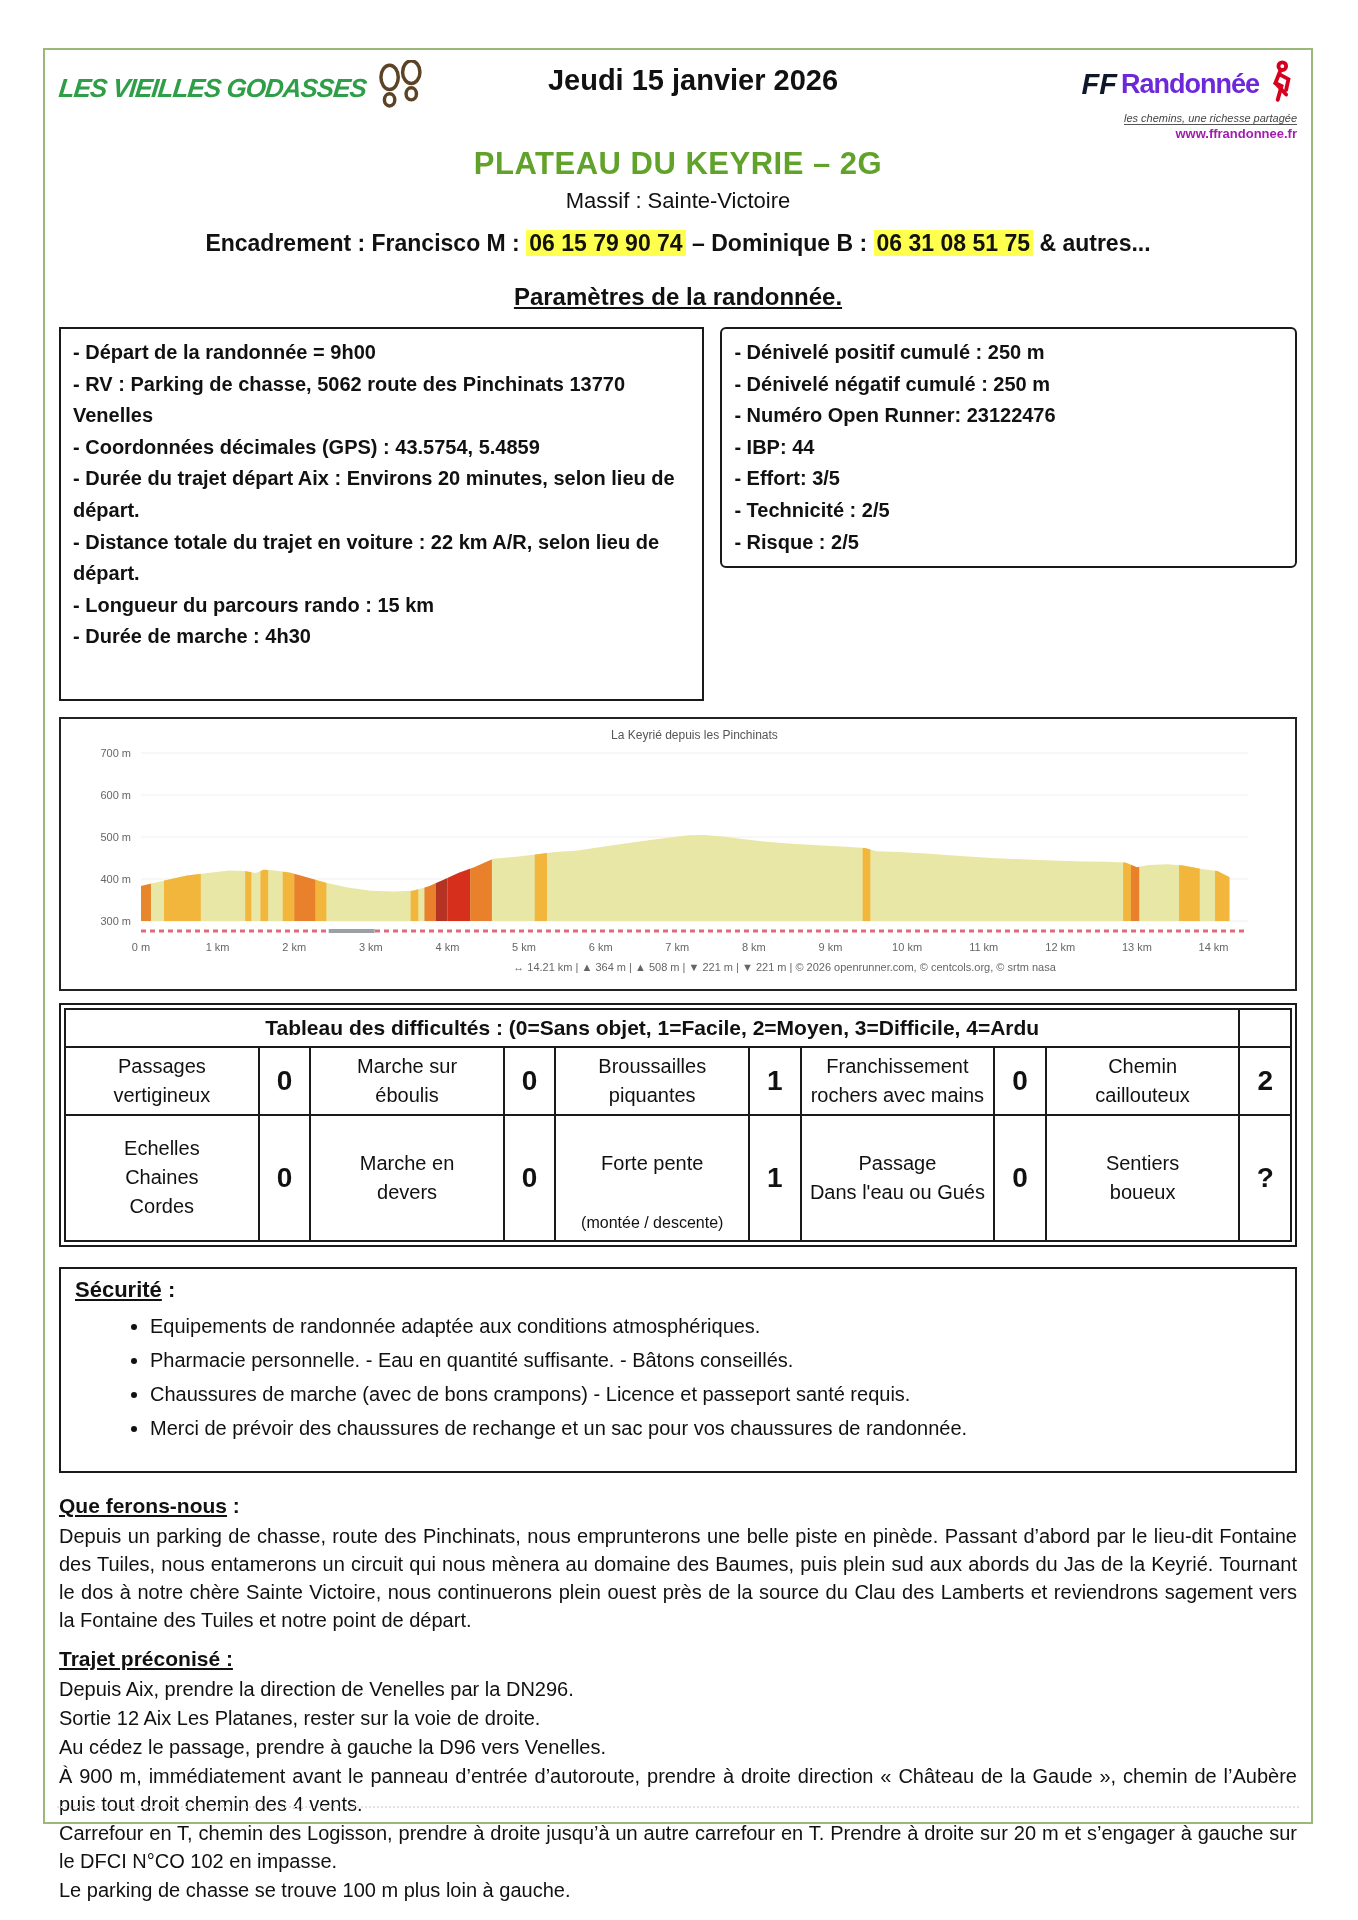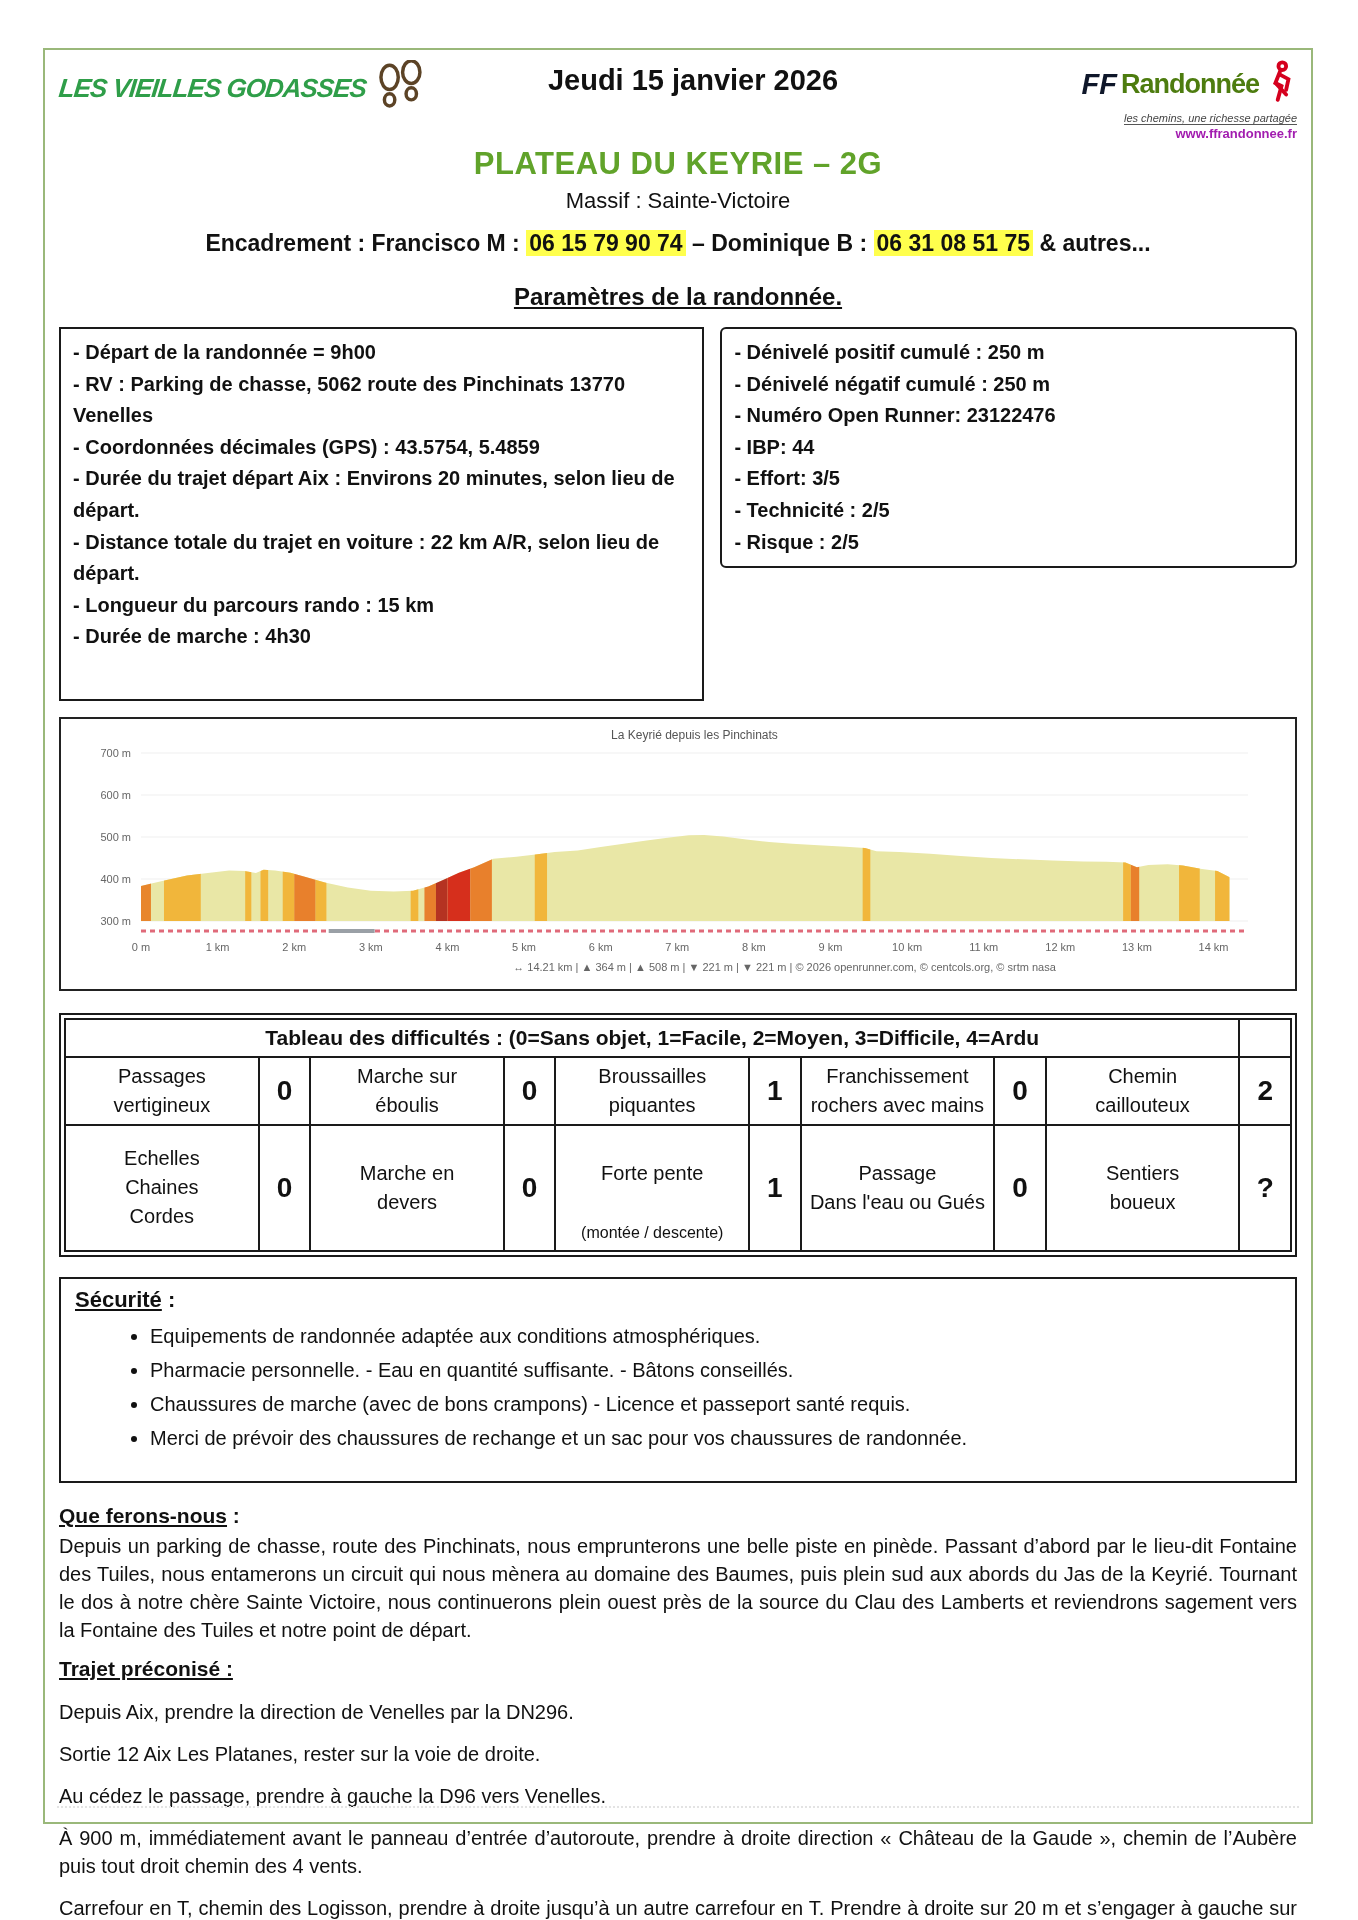--- a/index.html
+++ b/index.html
@@ -7,21 +7,21 @@
   .page{position:absolute;left:43px;top:48px;width:1270px;height:1776px;border:2px solid #9ab87a;background:#fff;box-sizing:border-box;padding:10px 14px 0 14px;}
 
   
   .hdr{display:flex;align-items:flex-start;}
   .club{display:flex;align-items:center;gap:8px;width:340px;}
   .club-name{color:#2f9e49;font-weight:900;font-style:italic;font-size:26px;letter-spacing:-1px;transform:skewX(-6deg);white-space:nowrap;}
   .date{flex:1;text-align:center;font-size:29px;font-weight:bold;margin-top:4px;margin-left:-60px;}
   .ffr{width:250px;text-align:right;line-height:1;}
   .ffr-top{display:flex;align-items:center;justify-content:flex-end;gap:4px;}
   .ffr-ff{color:#0f172a;font-weight:900;font-style:italic;font-size:29px;}
-  .ffr-rando{color:#4d7c0f;font-weight:900;font-size:27px;letter-spacing:-1px;}
+  .ffr-rando{color:#6d28d9;font-weight:900;font-size:27px;letter-spacing:-1px;}
   .ffr-tag{font-size:11px;font-style:italic;color:#444;border-bottom:1px solid #555;display:inline-block;margin-top:3px;}
   .ffr-url{font-size:13px;font-weight:bold;color:#a21caf;margin-top:2px;}
 
   
   .main-title{text-align:center;color:#61a32a;font-weight:bold;font-size:31px;margin-top:6px;letter-spacing:.5px;}
   .massif{text-align:center;font-size:22px;margin-top:6px;}
   .encadrement{text-align:center;font-size:23px;font-weight:bold;margin-top:16px;}
   .hl{background:#ffff4d;padding:0 3px;}
   .params-heading{text-align:center;font-size:24px;font-weight:bold;text-decoration:underline;margin-top:26px;}
 
@@ -31,40 +31,40 @@
   .pbox.left{width:656px;padding-bottom:46px;}
   .pbox.right{width:586px;margin-left:16px;border-radius:6px;}
 
   
   .chart-box{border:2px solid #222;margin-top:16px;padding:4px 2px;background:#fff;}
   .chart-box svg{display:block;width:100%;height:auto;}
   .tick{font-size:11px;fill:#666;font-family:"Liberation Sans",sans-serif;}
   .ctitle{font-size:12px;fill:#555;font-family:"Liberation Sans",sans-serif;}
 
   
-  .dt-wrap{border:2px solid #1a1a1a;margin-top:22px;padding:3px;}
+  .dt-wrap{border:2px solid #1a1a1a;margin-top:12px;padding:3px;}
   table.dt{border-collapse:collapse;width:100%;table-layout:fixed;}
   table.dt td{border:2px solid #1a1a1a;text-align:center;vertical-align:middle;padding:4px 6px;}
   .dt-header{font-weight:bold;font-size:21px;padding:6px 4px !important;}
   .dt-label{font-size:20px;white-space:pre-line;line-height:1.45;}
   .dt-sub{font-size:16px;}
   .dt-val{font-size:28px;font-weight:bold;}
 
   
   .sec-box{border:2px solid #1a1a1a;margin-top:20px;padding:8px 14px 20px 14px;}
   .sec-title{font-size:22px;font-weight:bold;text-decoration:underline;}
   .sec-box ul{margin:12px 0 0 62px;padding:0;}
   .sec-box li{font-size:20px;margin-bottom:11px;margin-left:13px;}
 
   
   .sect{margin-top:18px;font-size:20px;line-height:1.4;}
   .sect-title{font-weight:bold;font-size:21px;}
   .sect-title .u{text-decoration:underline;}
   .para{text-align:justify;margin-top:2px;}
-  .route-line{text-align:justify;margin-top:14px;}
+  .route-line{text-align:justify;margin-top:1px;}
 
   .bottom-dots{position:absolute;left:12px;right:12px;bottom:14px;border-top:2px dotted #e3e3e3;}
 </style>
 </head>
 <body>
 
 <div class="page">
 
   <div class="hdr">
     <div class="club">

